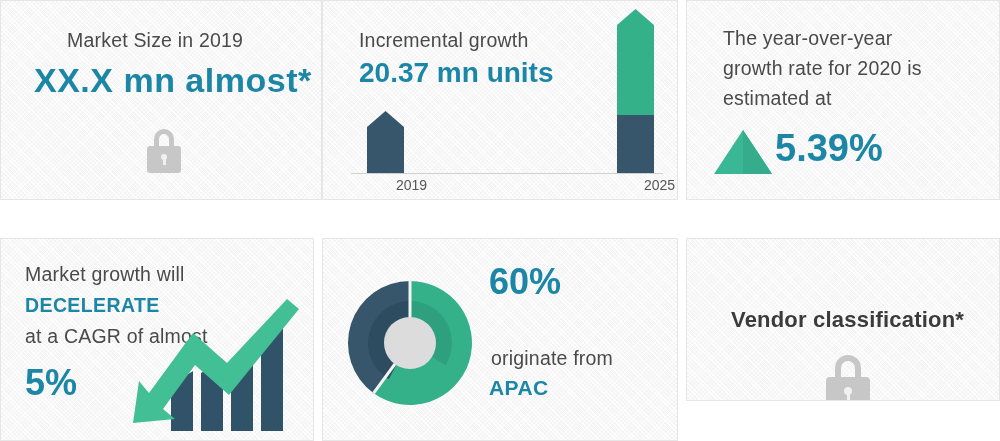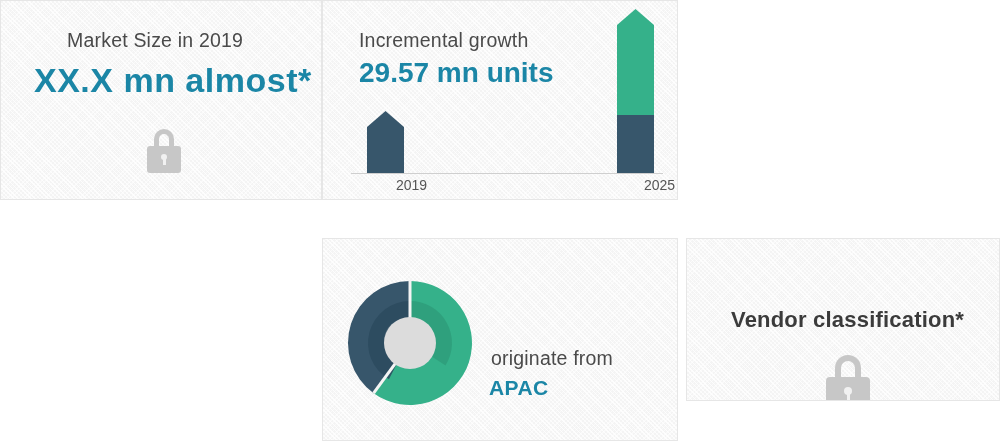--- a/index.html
+++ b/index.html
@@ -160,55 +160,84 @@
         <div class="shackle"></div>
         <div class="body"></div>
         <div class="keyhole"></div>
         <div class="keystem"></div>
       </div>
     </div>
   </div>
 
   <div class="card c2">
     <div class="t-label thin c2-title">Incremental growth</div>
-    <div class="t-mid accent c2-value">29.57 mn units</div>
+    <div class="t-mid accent c2-value">20.37 mn units</div>
 
     <svg class="chart2" viewBox="0 0 356 200">
 
       <path d="M44 172 L44 126 L62.5 110 L81 126 L81 172 Z" fill="#37566b"></path>
 
       <rect x="294" y="114" width="37" height="58" fill="#37566b"></rect>
 
       <path d="M294 114 L294 24 L312.5 8 L331 24 L331 114 Z" fill="#35b18a"></path>
 
       <line x1="28" y1="172.5" x2="340" y2="172.5" stroke="#cfcfcf" stroke-width="1"></line>
     </svg>
 
     <div class="axis-lbl c2-x1">2019</div>
     <div class="axis-lbl c2-x2">2025</div>
   </div>
 
-
+  <div class="card c3">
+    <div class="t-multi thin c3-text">
+      <div>The year-over-year</div>
+      <div>growth rate for 2020 is</div>
+      <div>estimated at</div>
+    </div>
+    <svg class="c3-tri" width="60" height="46" viewBox="0 0 60 46">
+      <polygon points="30,1 59,45 1,45" fill="#3ab795"></polygon>
+      <polygon points="30,1 59,45 30,45" fill="#35ac8c"></polygon>
+    </svg>
+    <div class="t-big accent c3-value">5.39%</div>
+  </div>
+
+  <div class="card c4">
+    <div class="t-label thin c4-l1">Market growth will</div>
+    <div class="t-label accent c4-l2">DECELERATE</div>
+    <div class="t-label thin c4-l3">at a CAGR of almost</div>
+    <div class="t-big accent c4-val">5%</div>
+
+    <svg style="position:absolute; left:130px; top:54px;" width="176" height="140" viewBox="0 0 176 140">
+
+      <path d="M40 138 L40 92 L62 78 L62 138 Z" fill="#31536a"></path>
+      <path d="M70 138 L70 80 L92 66 L92 138 Z" fill="#31536a"></path>
+      <path d="M100 138 L100 66 L122 52 L122 138 Z" fill="#31536a"></path>
+      <path d="M130 138 L130 48 L152 34 L152 138 Z" fill="#31536a"></path>
+
+      <path d="M168 16 L156 6 L96 70 L62 40 L18 100 L8 88 L2 130 L44 126 L32 116 L64 72 L98 102 Z" fill="#43bf96"></path>
+    </svg>
+  </div>
 
   <div class="card c5">
     <svg class="c5-donut" width="132" height="132" viewBox="0 0 132 132">
 
       <path d="M66 4 A62 62 0 1 1 29.6 116.2 L53.2 83.8 A22 22 0 1 0 66 42 Z" fill="#35b18a"></path>
 
       <path d="M29.6 116.2 A62 62 0 0 1 66 4 L66 42 A22 22 0 0 0 53.2 83.8 Z" fill="#37566b"></path>
 
       <path d="M66 24 A42 42 0 0 1 101.5 88.4 L70.9 68.6 A6 6 0 0 0 66 66 Z" fill="#2e9d7a" opacity="0.85"></path>
       <path d="M66 24 A42 42 0 0 0 44.9 102.3 L61.6 69.9 A6 6 0 0 1 66 66 Z" fill="#2c4a5e" opacity="0.85"></path>
 
       <line x1="66" y1="3" x2="66" y2="45" stroke="#f4f4f4" stroke-width="3"></line>
       <line x1="53.2" y1="83.8" x2="29.6" y2="116.2" stroke="#f4f4f4" stroke-width="3"></line>
 
       <circle cx="66" cy="66" r="26" fill="#dcdcdc"></circle>
     </svg>
 
+    <div class="t-big accent c5-pct">60%</div>
     <div class="t-label thin c5-l2">originate from</div>
     <div class="t-label accent c5-l3">APAC</div>
   </div>
 
   <div class="card c6">
     <div class="t-label c6-title">Vendor classification*</div>
     <div class="lock-wrap c6-lock">
       <div class="lock">
         <div class="shackle"></div>
         <div class="body"></div>

